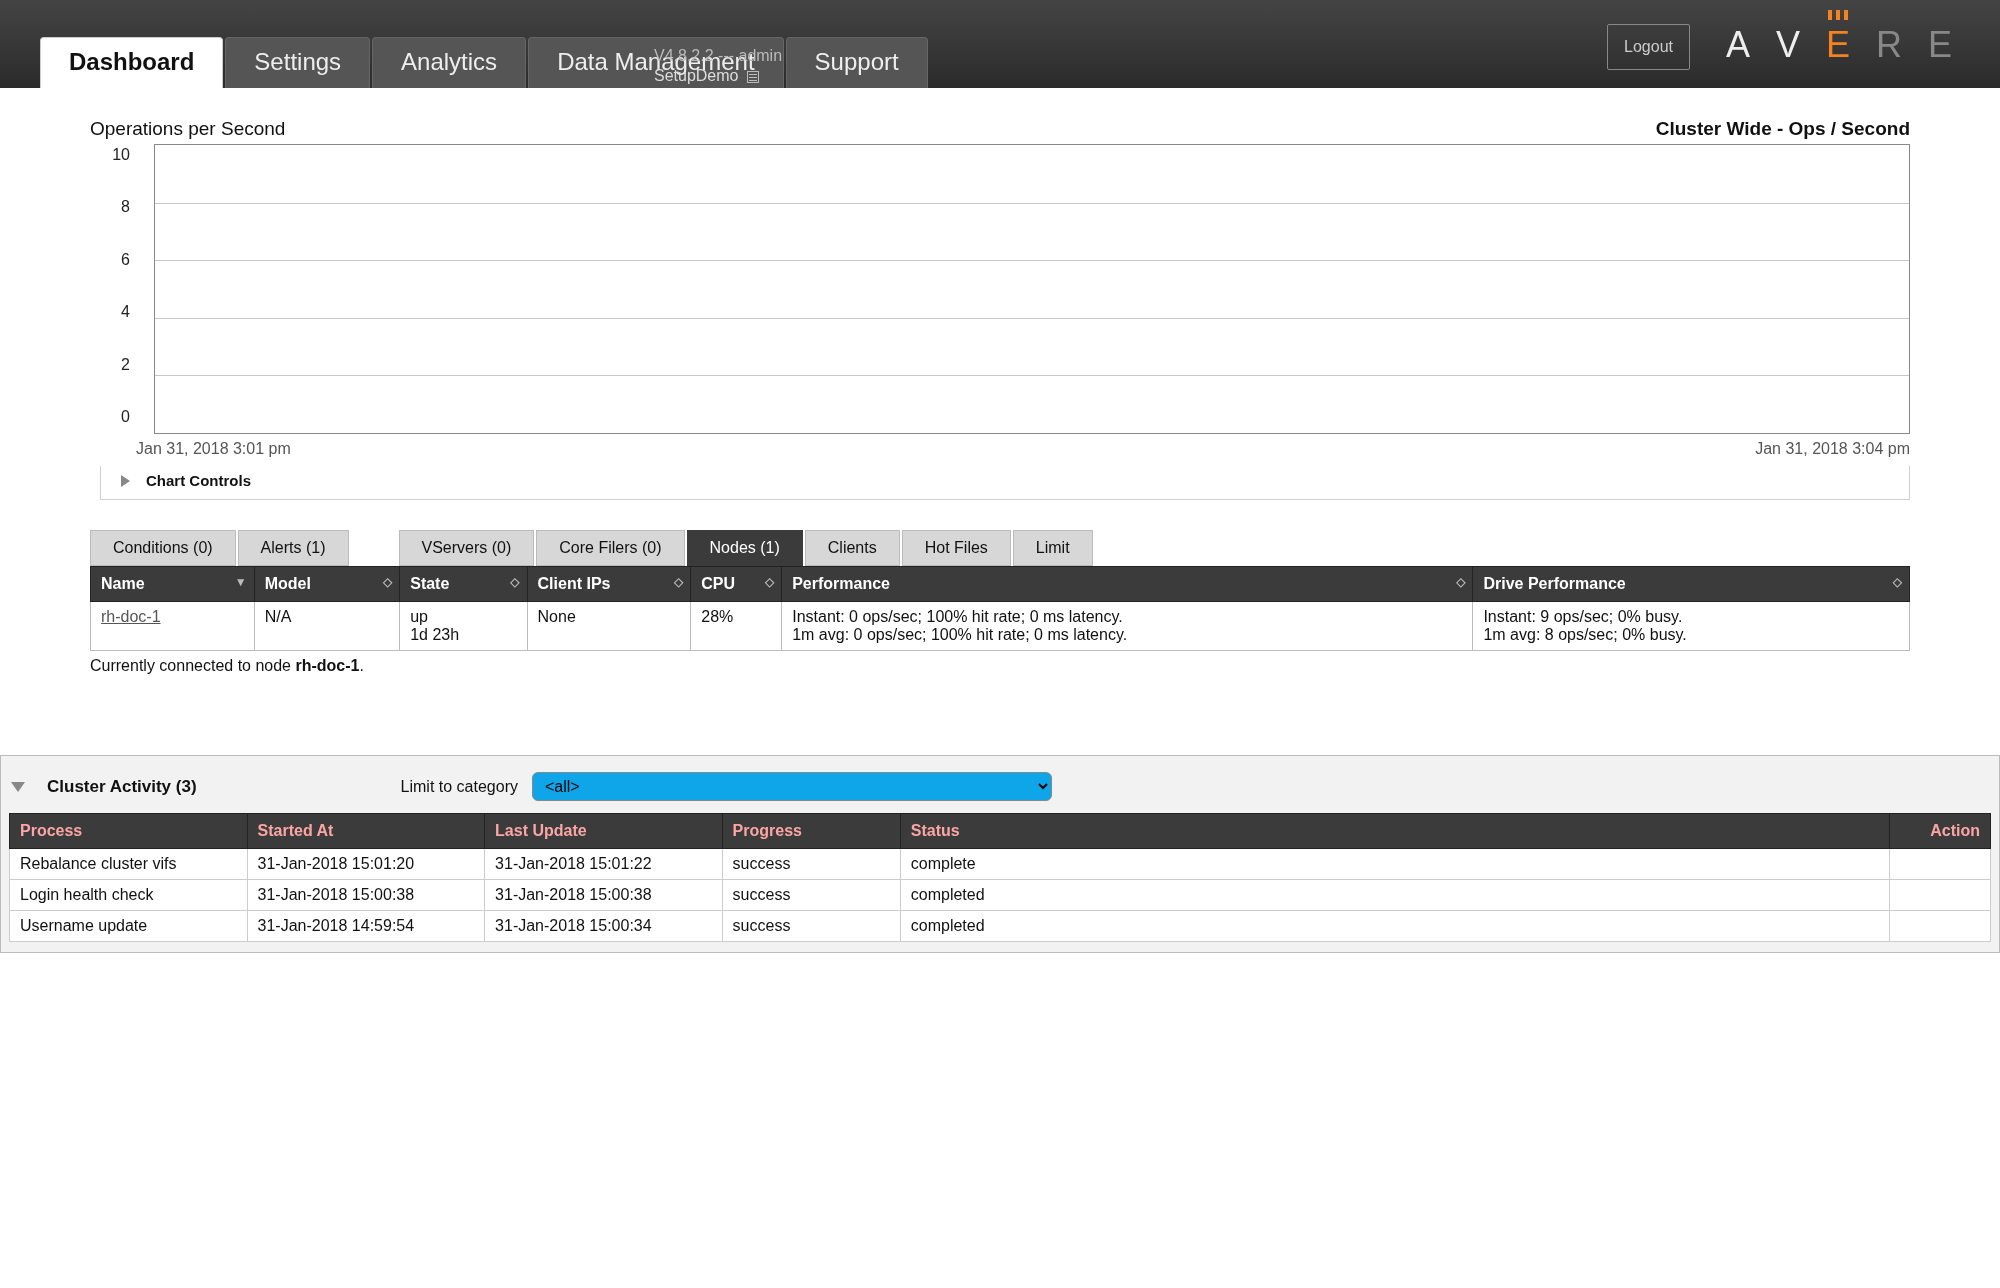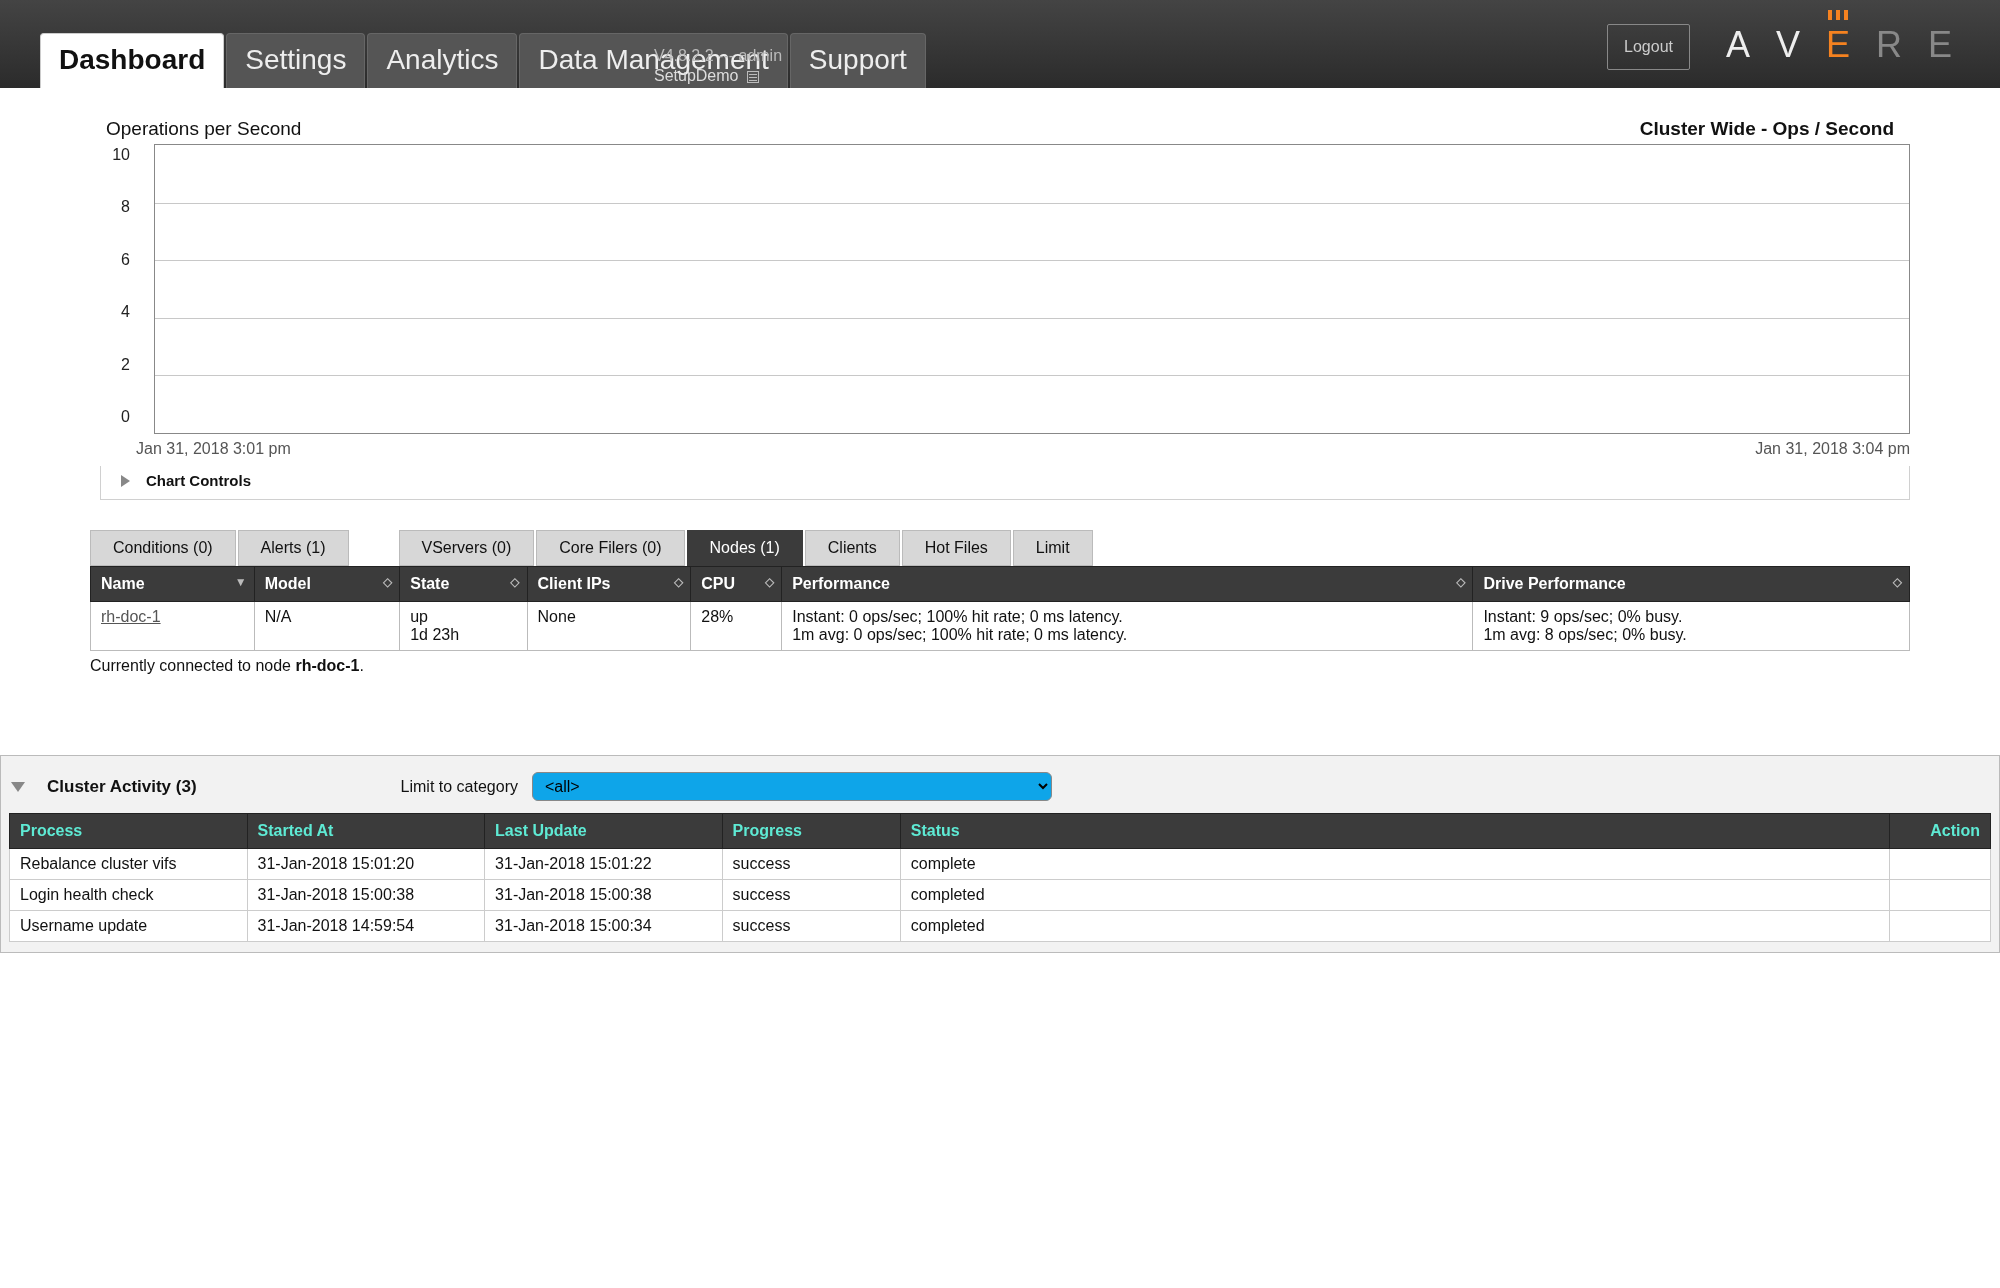--- a/index.html
+++ b/index.html
@@ -19,22 +19,22 @@
     padding: 0 40px 0 40px;
     position: relative;
   }
   .topbar .tabs {
     display: flex;
     gap: 2px;
     position: relative;
     bottom: 0;
   }
   .topbar .tab {
-    padding: 10px 18px 12px;
-    font-size: 28px;
+    padding: 10px 28px 12px;
+    font-size: 24px;
     color: #eee;
     background: #555;
     border-radius: 4px 4px 0 0;
     cursor: pointer;
     border: 1px solid #666;
     border-bottom: none;
   }
   .topbar .tab.active {
     background: #fff;
     color: #111;
@@ -97,21 +97,21 @@
     top: -14px; left: 2px;
     width: 4px; height: 10px;
     background:#f58220;
     box-shadow: 8px 0 0 #f58220, 16px 0 0 #f58220;
   }
   .logo .dim { color:#888; }
 
   
   .content { padding: 24px 90px 20px 90px; }
 
-  .chart-head { display:flex; justify-content:space-between; font-size:19px; margin:6px 16px 4px; }
+  .chart-head { display:flex; justify-content:space-between; font-size:19px; margin:6px 0 4px; }
   .chart-head .right { font-weight:700; }
 
   .chart-area { display:flex; align-items:stretch;gap:18px; }
   .y-axis {
     width:46px;
     display:flex; flex-direction:column; justify-content:space-between;
     text-align:right; color:#222; font-size:16px; padding:2px 6px 8px 0;
   }
   .plot {
     flex:1;
@@ -191,21 +191,21 @@
   .activity-head { display:flex; align-items:center; gap:14px; padding:6px 6px 12px 2px; }
   .activity-head .title { font-weight:700; font-size:17px; }
   .activity-head .label { margin-left:190px; font-size:16px; font-weight:400; }
   .activity-head select {
     font-size:16px; padding:4px 8px; width:520px; border:1px solid #888; border-radius:6px;
     background:#0ea5e9;
   }
 
   table.activity { width:100%; border-collapse:collapse; font-size:16px; background:#fff; }
   table.activity th {
-    background:#3b3b3b; color:#5eead4; text-align:left; padding:8px 10px;
+    background:#3b3b3b; color:#fca5a5; text-align:left; padding:8px 10px;
     border:1px solid #222; font-weight:700;
   }
   table.activity td {
     border:1px solid #ccc; padding:6px 10px;
   }
 </style>
 </head>
 <body>
 
 <div class="topbar">

